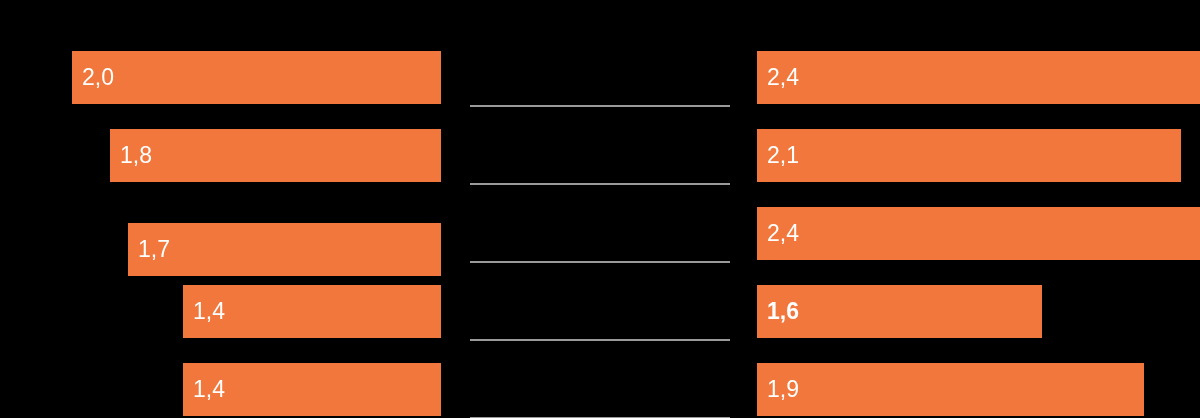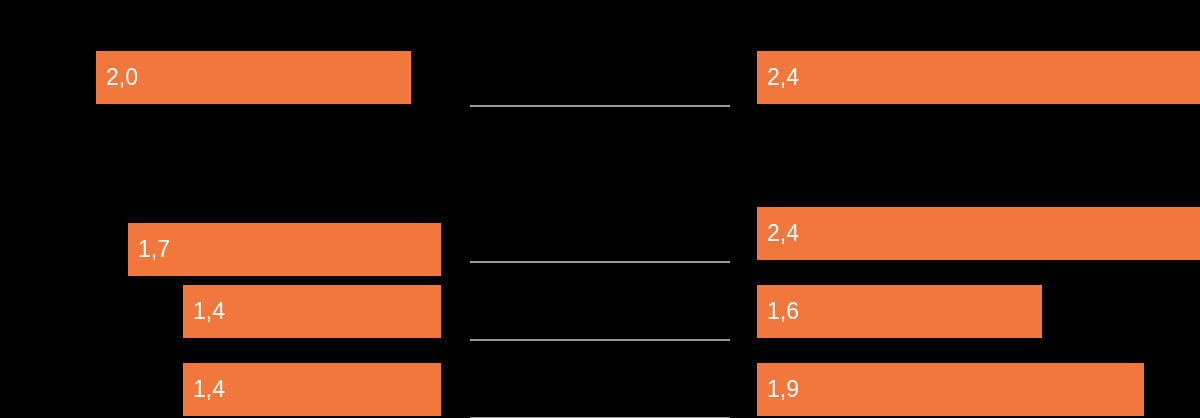--- a/index.html
+++ b/index.html
@@ -72,46 +72,55 @@
     font-size: 23px;
     white-space: nowrap;
   }
 </style>
 </head>
 <body>
 
 <div id="chart">
 
   <div class="row" style="top:40px;">
-    <div class="bar-left" style="left:72px; width:315px;margin-left:24px;">
+    <div class="bar-left" style="left:72px; width:369px;">
       <span class="bar-label">2,0</span>
     </div>
     <div class="separator" style="left:470px; width:260px; top:65px;"></div>
     <div class="bar-right" style="left:757px; width:443px;">
       <span class="bar-label">2,4</span>
     </div>
   </div>
 
+  <div class="row" style="top:118px;">
+    <div class="bar-left" style="left:110px; width:331px;">
+      <span class="bar-label">1,8</span>
+    </div>
+    <div class="separator" style="left:470px; width:260px; top:65px;"></div>
+    <div class="bar-right" style="left:757px; width:388px;">
+      <span class="bar-label">2,1</span>
+    </div>
+  </div>
 
   <div class="row" style="top:196px;">
     <div class="bar-left" style="left:128px; width:313px;margin-top:16px;">
       <span class="bar-label">1,7</span>
     </div>
     <div class="separator" style="left:470px; width:260px; top:65px;"></div>
     <div class="bar-right" style="left:757px; width:443px;">
       <span class="bar-label">2,4</span>
     </div>
   </div>
 
   <div class="row" style="top:274px;">
     <div class="bar-left" style="left:183px; width:258px;">
       <span class="bar-label">1,4</span>
     </div>
     <div class="separator" style="left:470px; width:260px; top:65px;"></div>
-    <div class="bar-right" style="left:757px; width:249px;">
+    <div class="bar-right" style="left:757px; width:249px;font-weight:bold;">
       <span class="bar-label">1,6</span>
     </div>
   </div>
 
   <div class="row" style="top:352px;">
     <div class="bar-left" style="left:183px; width:258px;">
       <span class="bar-label">1,4</span>
     </div>
     <div class="separator" style="left:470px; width:260px; top:65px;"></div>
     <div class="bar-right" style="left:757px; width:351px;text-align:right;">

